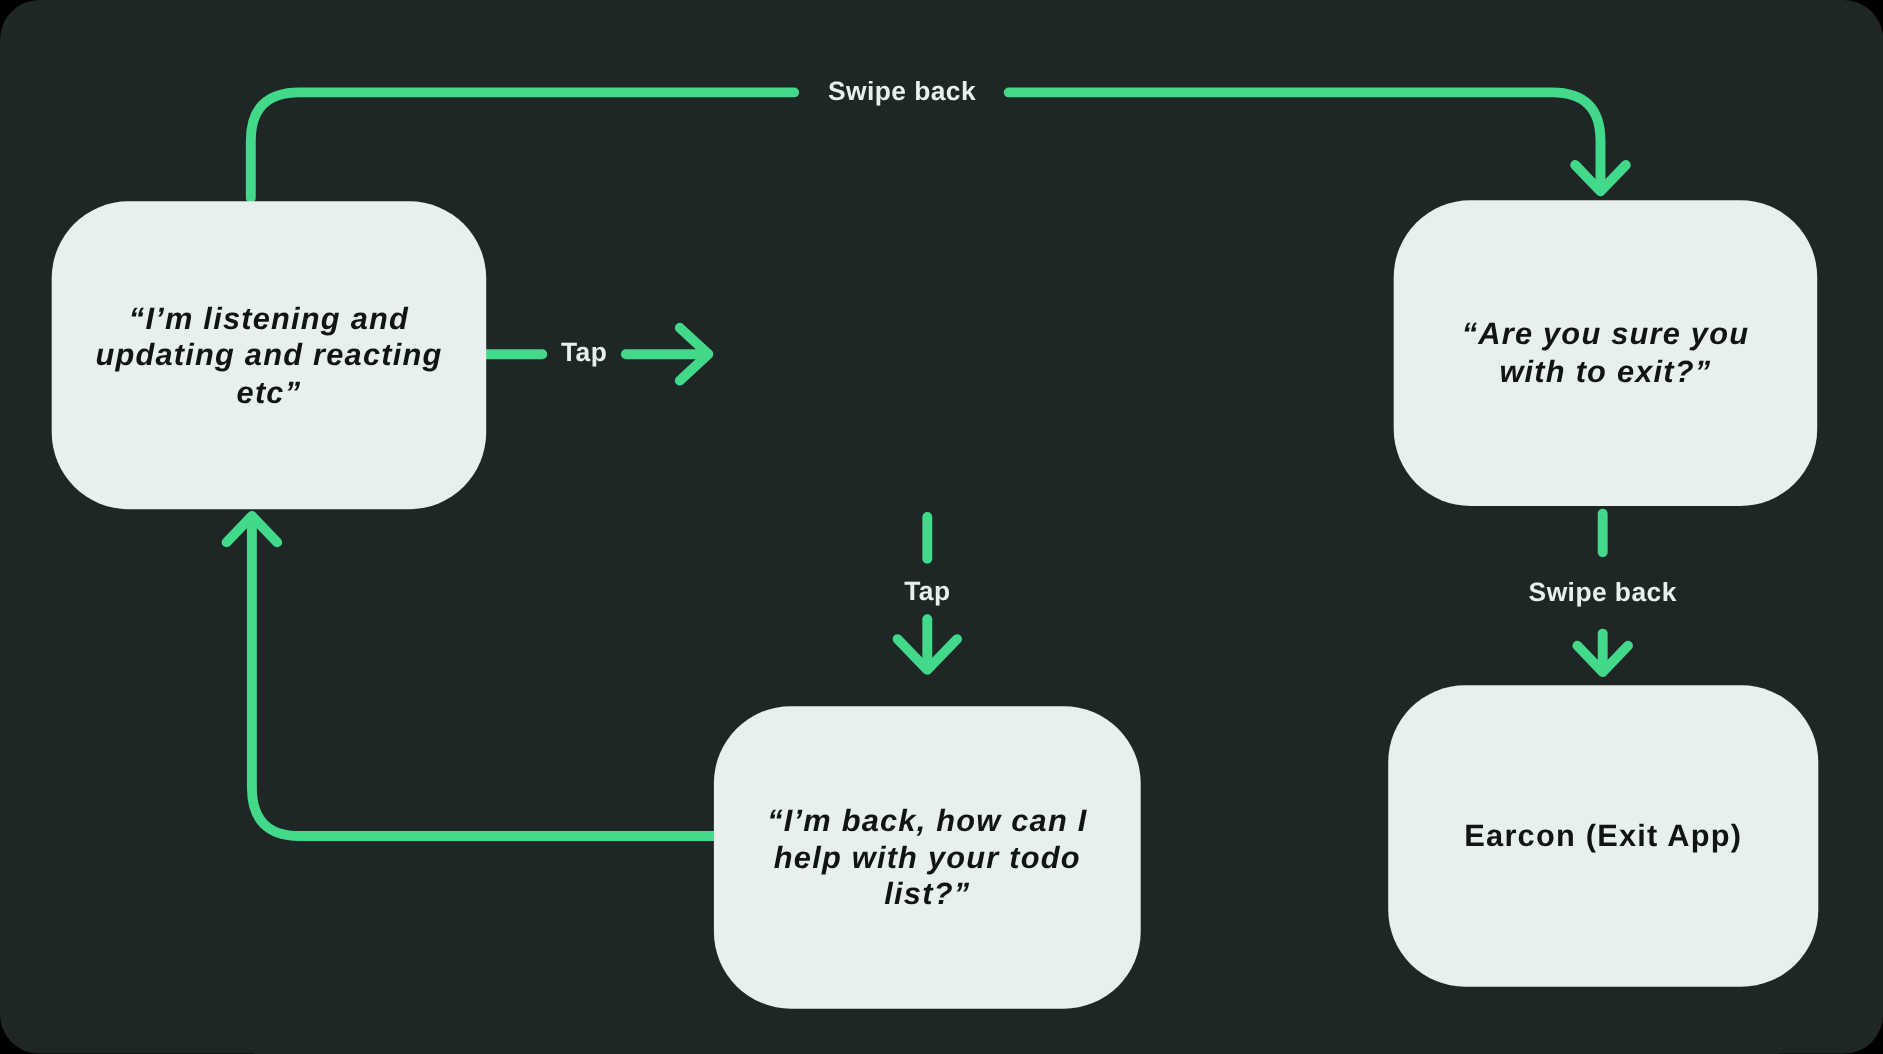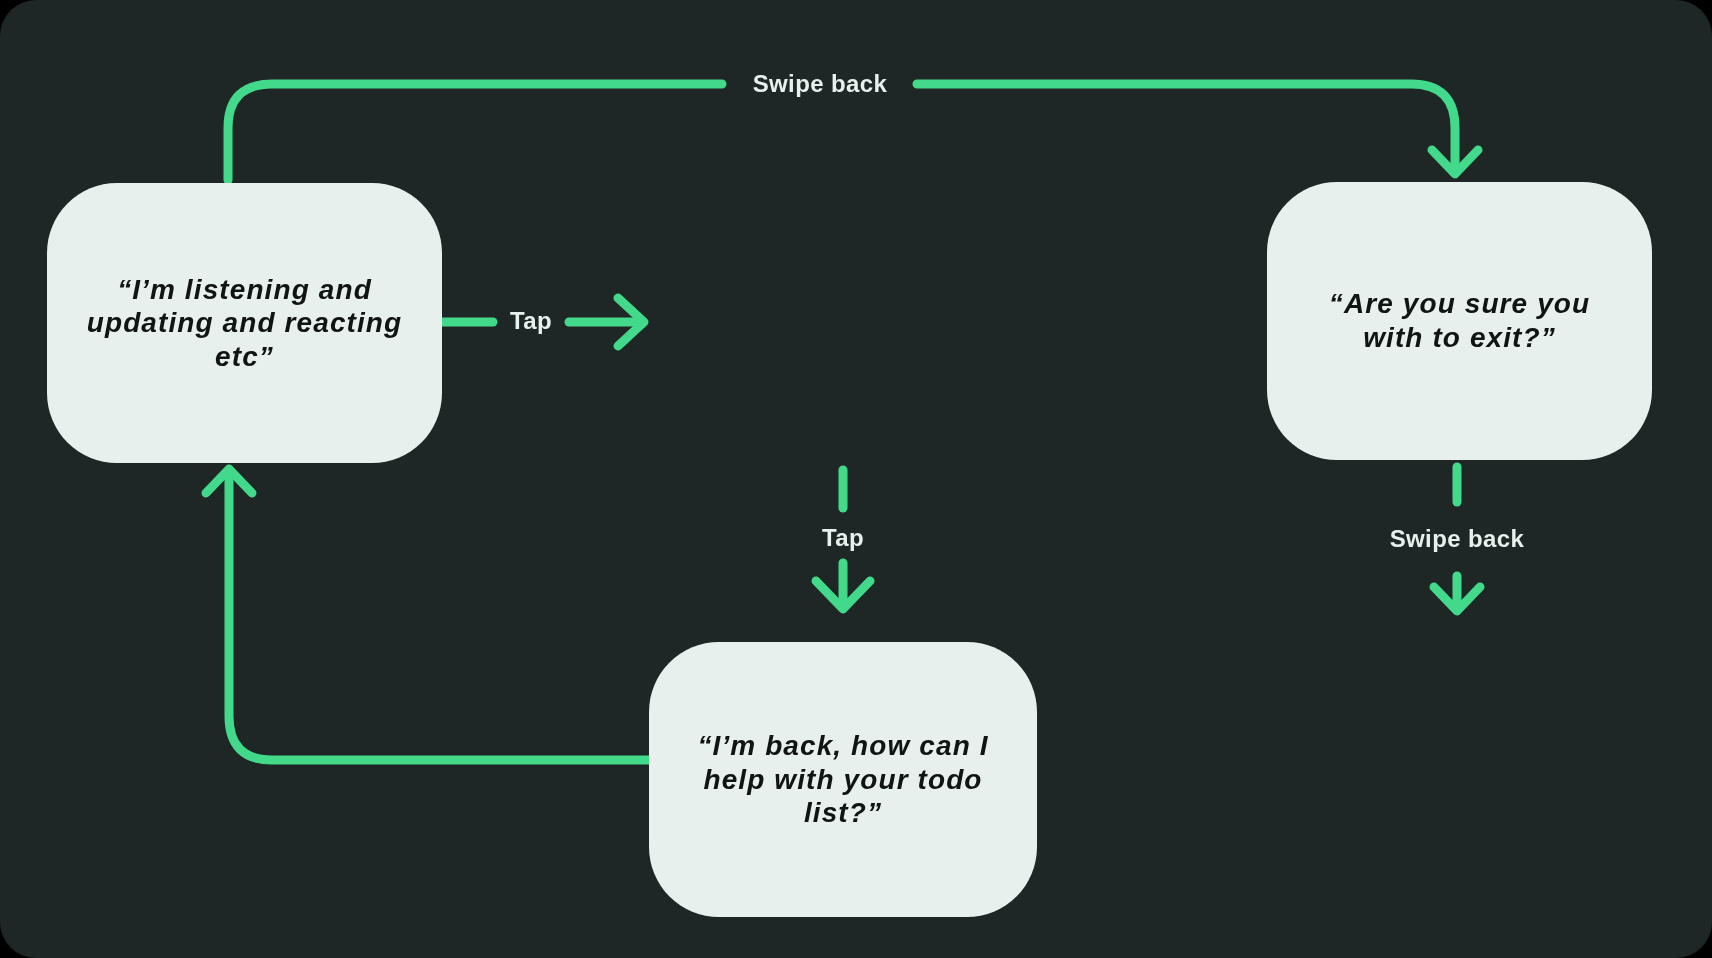--- a/index.html
+++ b/index.html
@@ -99,20 +99,21 @@
     <path d="M 206 493 L 229 469 L 252 493"></path>
   </svg>
 
   <div class="node quote node-listening">“I’m listening and updating and reacting etc”</div>
 
 
   <div class="node quote node-exit-confirm">“Are you sure you with to exit?”</div>
 
   <div class="node quote node-back">“I’m back, how can I help with your todo list?”</div>
 
+  <div class="node node-earcon">Earcon (Exit App)</div>
 
   <div class="edge-label label-swipe-back-top">Swipe back</div>
 
   <div class="edge-label label-tap-right">Tap</div>
 
   <div class="edge-label label-tap-down">Tap</div>
 
   <div class="edge-label label-swipe-back-right">Swipe back</div>
 </div>
 

